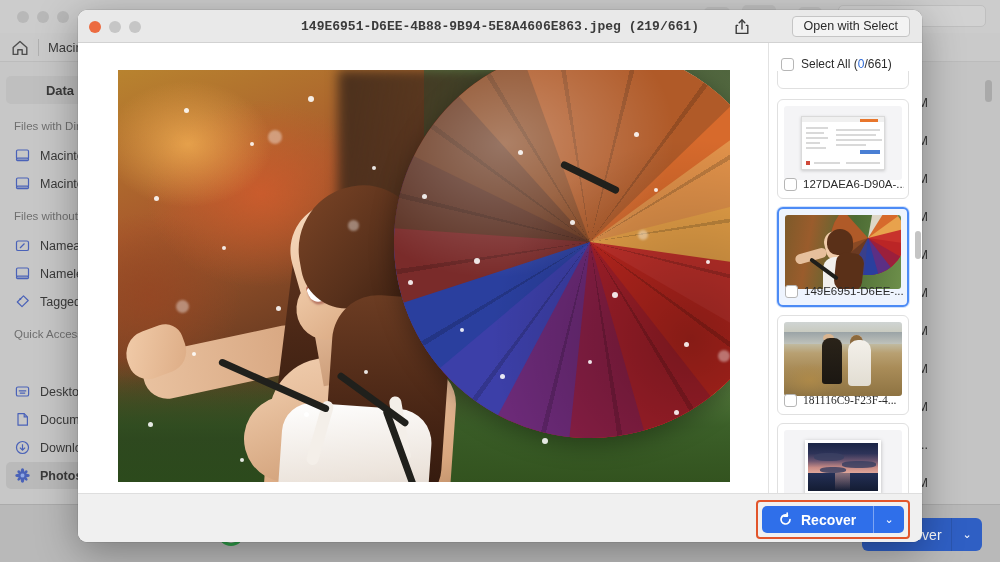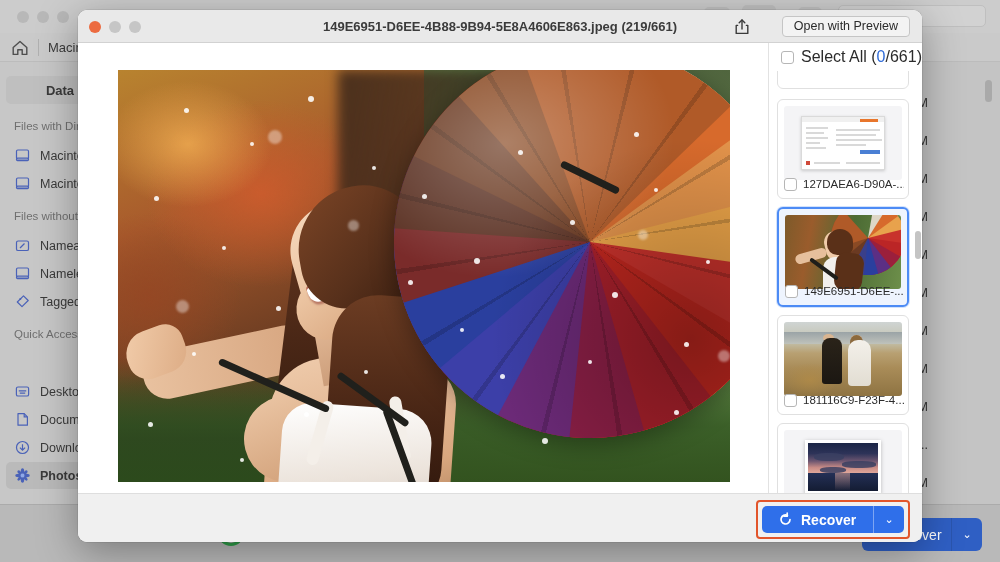--- a/index.html
+++ b/index.html
@@ -111,21 +111,21 @@
     position:absolute; left:0; top:0; width:844px; height:33px;
     background:#e9e9e9; border-bottom:1px solid #d2d2d2;
   }
   .dlg .tl { background:#c6c6c6; top:11px; }
   .dlg .tl.t1 { background:#ec6b40; left:11px; }
   .dlg .tl.t2 { left:31px; }
   .dlg .tl.t3 { left:51px; }
   .dlg-title-text {
     position:absolute; left:0; top:0; width:844px; height:33px;
     line-height:33px; text-align:center; font-size:13px; font-weight:bold;
-    color:#3b3b3b; white-space:nowrap;
+    color:#3b3b3b; white-space:nowrap;font-family:Liberation Mono, monospace;
   }
   .share-btn {
     position:absolute; right:170px; top:7px; width:20px; height:20px;
     cursor:default;
   }
   .open-preview {
     position:absolute; right:12px; top:6px; height:21px; padding:0 11px;
     background:#f3f3f3; border:1px solid #c5c5c5; border-radius:4px;
     font-size:12.5px; color:#2b2b2b; line-height:19px; white-space:nowrap;
   }
@@ -230,22 +230,22 @@
   .drop { position:absolute; background:rgba(255,255,255,.88); border-radius:50%; }
   .blur { position:absolute; background:rgba(255,255,255,.38); border-radius:50%; filter:blur(1px); }
 
   
   .dlg-side {
     position:absolute; right:0; top:33px; width:154px; bottom:49px;
     background:#fff; border-left:1px solid #e2e2e2;
   }
   .selectall {
     position:absolute; left:0; top:0; width:154px; height:28px;
-    display:flex; align-items:center; gap:7px; padding-left:12px;
-    font-size:16px; color:#2b2b2b; white-space:nowrap; background:#fff;
+    display:flex; align-items:flex-end; gap:7px; padding-left:12px;
+    font-size:12px; color:#2b2b2b; white-space:nowrap; background:#fff;
   }
   .cb {
     width:13px; height:13px; border:1px solid #b6b6b6; border-radius:3px;
     background:#fff; flex:0 0 13px;
   }
   .accent { color:#2f6bd8; }
   .thumbscroll { position:absolute; left:0; top:28px; width:154px; bottom:0; overflow:hidden; }
   .tcard {
     position:absolute; left:8px; width:132px;
     border:1px solid #e0e0e0; border-radius:6px; background:#fff;
@@ -513,21 +513,21 @@
       <div class="tl t2"></div>
       <div class="tl t3"></div>
       <div class="dlg-title-text">149E6951-D6EE-4B88-9B94-5E8A4606E863.jpeg (219/661)</div>
       <span class="share-btn">
         <svg width="20" height="20" viewBox="0 0 20 20">
           <path d="M10 3 L10 12" stroke="#3a3a3a" stroke-width="1.4" fill="none" stroke-linecap="round"></path>
           <path d="M7.2 5.8 L10 3 L12.8 5.8" stroke="#3a3a3a" stroke-width="1.4" fill="none" stroke-linecap="round" stroke-linejoin="round"></path>
           <path d="M5.6 8.4 L4.2 8.4 L4.2 16.4 L15.8 16.4 L15.8 8.4 L14.4 8.4" stroke="#3a3a3a" stroke-width="1.4" fill="none" stroke-linecap="round" stroke-linejoin="round"></path>
         </svg>
       </span>
-      <div class="open-preview">Open with Preview</div>
+      <div class="open-preview">Open with Select</div>
     </div>
 
     <div class="dlg-main">
       <div class="photo">
         <div class="ph-bgl"></div>
         <div class="ph-bgr"></div>
         <div class="ph-mid"></div>
         <div class="ph-grass"></div>
         <div class="ph-grass2"></div>
 
@@ -671,21 +671,21 @@
             <div style="position:absolute; left:50px; top:38px; width:28px; height:38px; background:#5a3018; border-radius:10px; transform:rotate(6deg);"></div>
             <div style="position:absolute; left:10px; top:36px; width:32px; height:10px; background:#e6bf9c; border-radius:6px; transform:rotate(-16deg);"></div>
             <div style="position:absolute; left:22px; top:52px; width:34px; height:4px; background:#1e1e1a; border-radius:3px; transform:rotate(36deg);"></div>
           </div>
           <div class="tlabel">
             <span class="cb"></span>
             <span>149E6951-D6EE-...</span>
           </div>
         </div>
 
-        <div class="tcard" style="top:244px; height:100px;">
+        <div class="tcard" style="top:244px; height:100px;font-family:Liberation Serif, serif;">
           <div class="tpic">
             <div class="couple">
               <div class="c-mount"></div>
               <div class="c-groomhead"></div>
               <div class="c-groom"></div>
               <div class="c-bridehead"></div>
               <div class="c-hair"></div>
               <div class="c-bride"></div>
             </div>
           </div>

